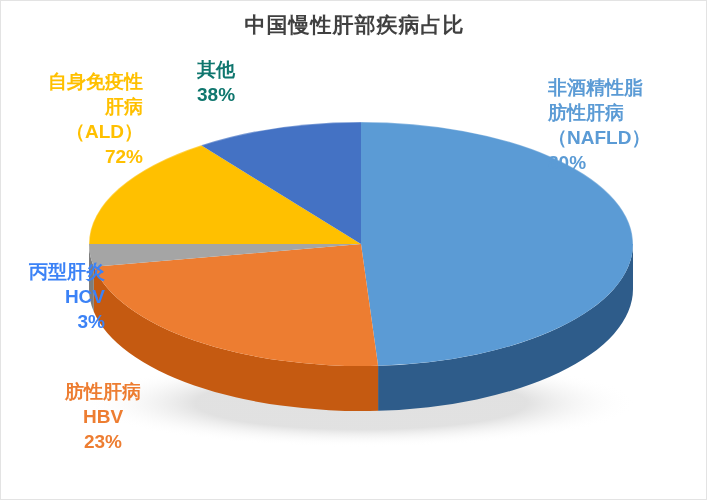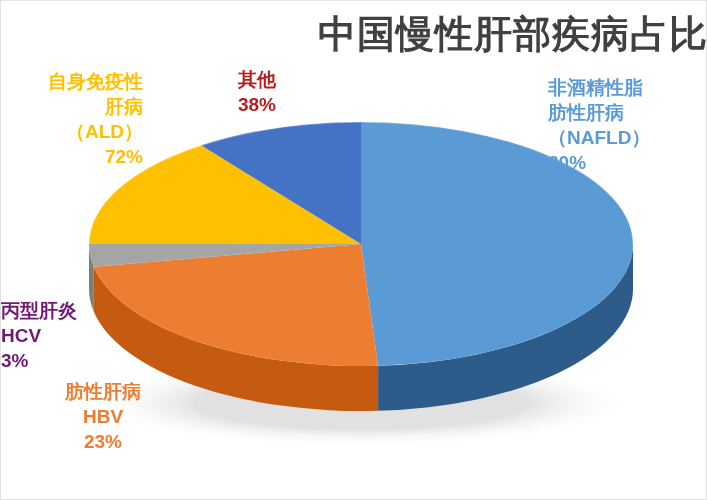--- a/index.html
+++ b/index.html
@@ -17,22 +17,22 @@
     overflow: hidden;
     font-family: "Liberation Sans", "DejaVu Sans", sans-serif;
   }
 
   
   #chart-title {
     position: absolute;
     top: 12px;
     left: 0;
     width: 707px;
-    text-align: right;
-    font-size: 38px;
+    text-align: center;
+    font-size: 21px;
     font-weight: 700;
     color: #404040;
     letter-spacing: 1px;
     line-height: 1.15;
     white-space: nowrap;
   }
 
   
   #pie-stage {
     position: absolute;
@@ -55,39 +55,37 @@
 
   #label-nafld {
     right: 8px;
     top: 74px;
     text-align: left;
     width: 150px;
     color: #5B9BD5;
   }
   #label-other {
     left: 196px;
-    top: 66px;
+    top: 56px;
     width: 120px;
-    text-align: center;
-    color: #b91c1c;
+    color: #0f766e;
   }
   #label-ald {
     left: 2px;
     top: 68px;
     width: 140px;
     text-align: right;
     color: #FFC000;
   }
   #label-hcv {
     left: 0px;
     top: 258px;
     width: 104px;
-    text-align: left;
-    color: #701a75;
-    margin-top: 39px;
+    text-align: right;
+    color: #3b82f6;
   }
   #label-hbv {
     left: 32px;
     top: 378px;
     width: 140px;
     text-align: center;
     color: #ED7D31;
   }
 </style>
 </head>

